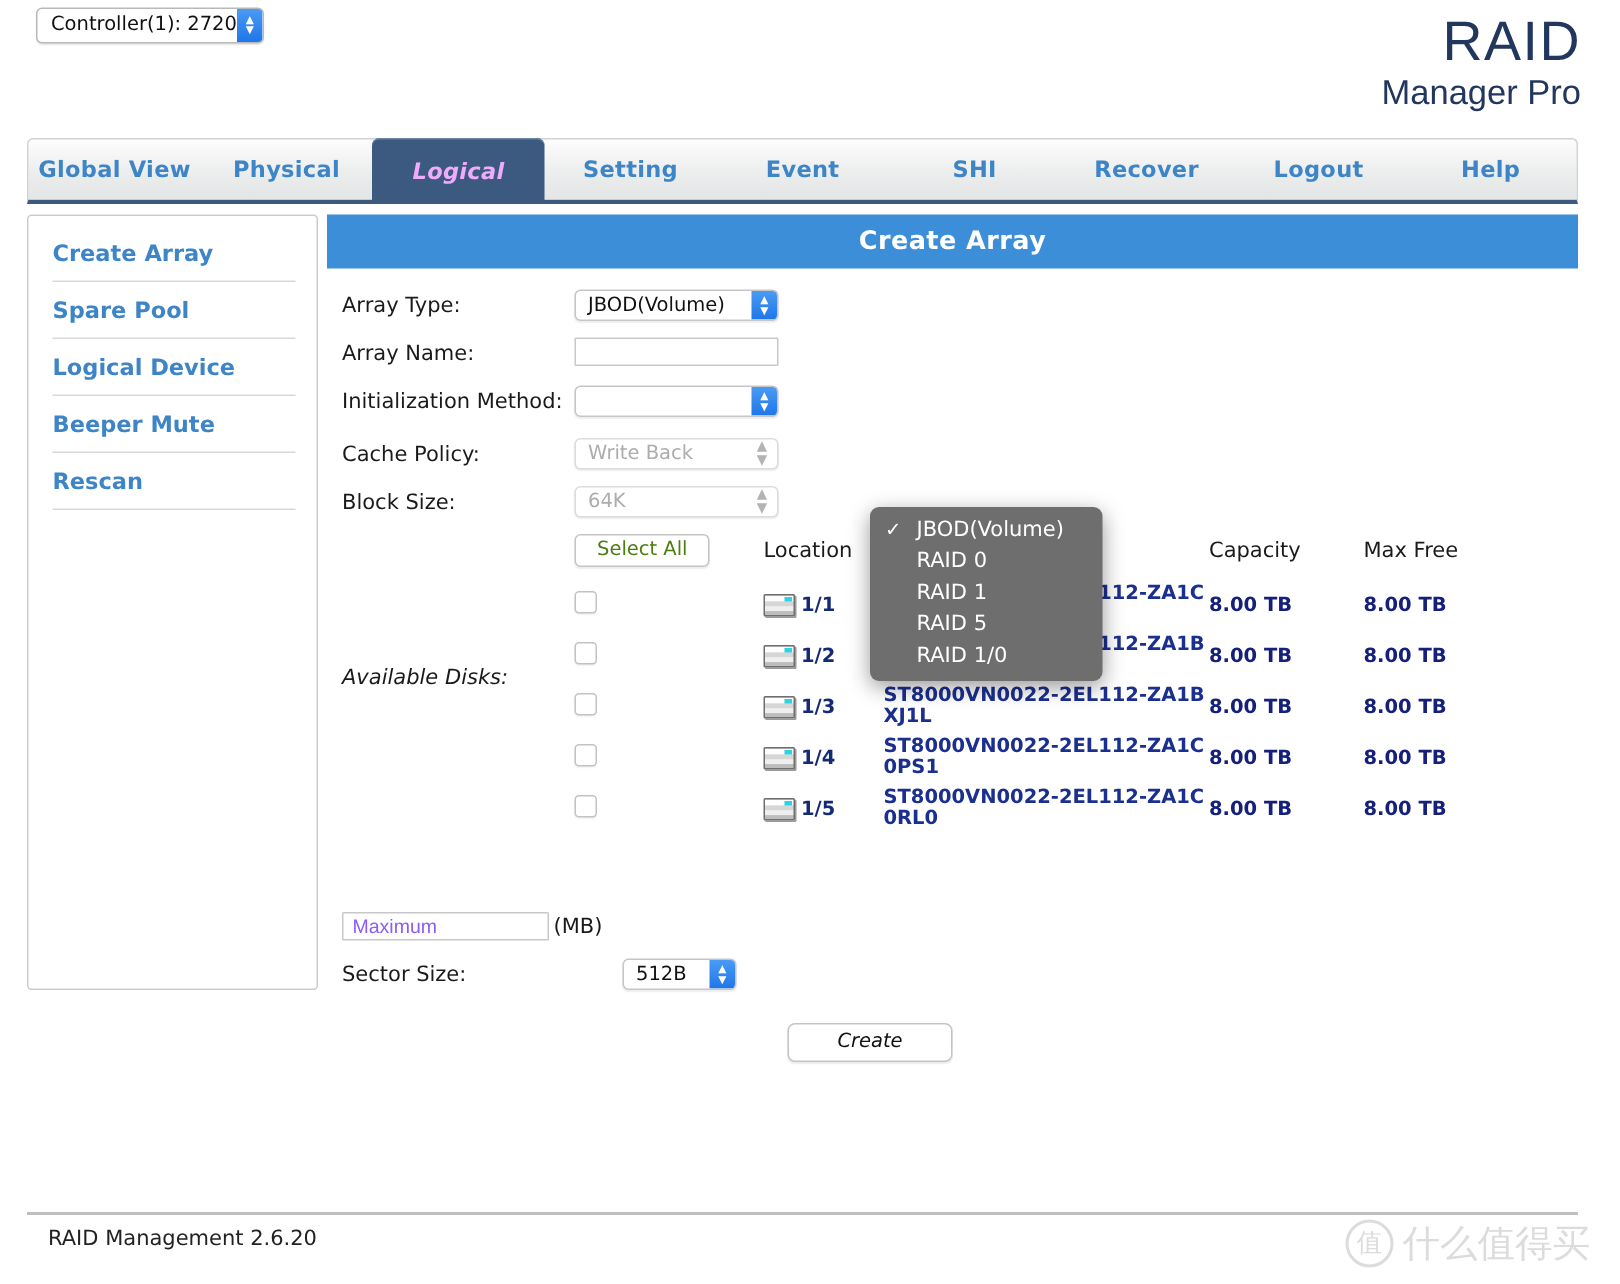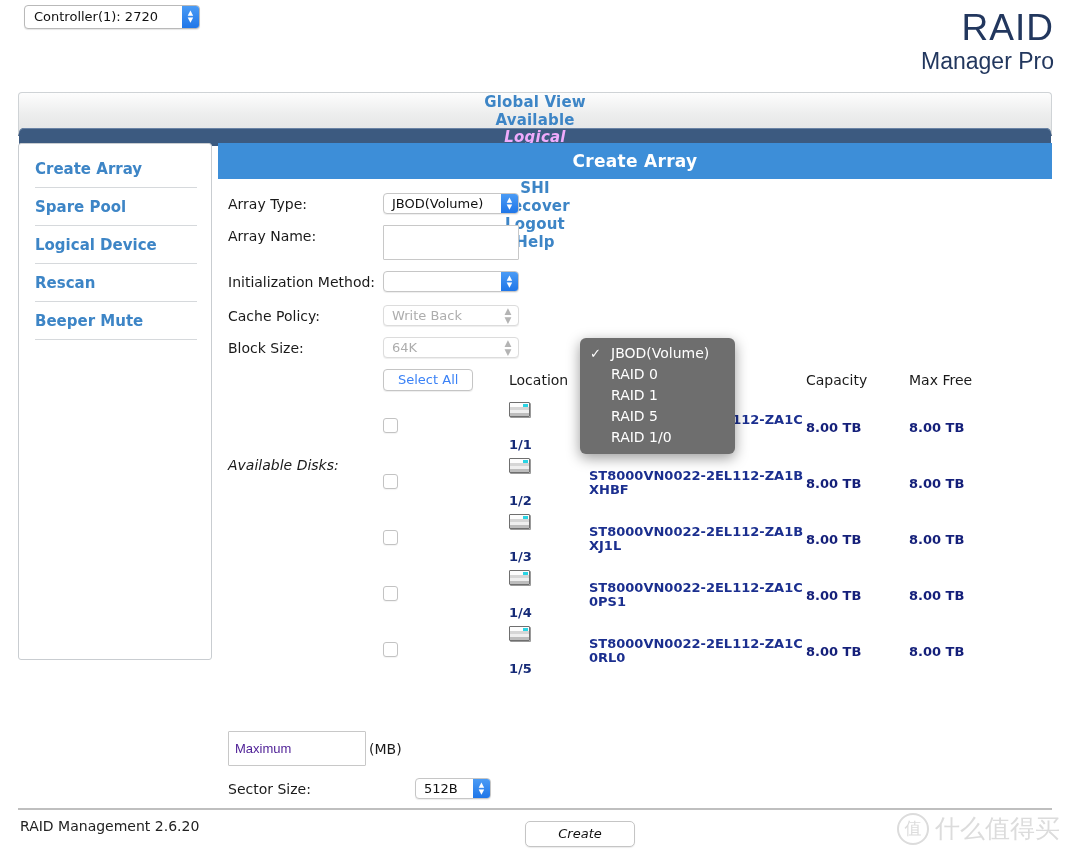--- a/index.html
+++ b/index.html
@@ -29,21 +29,21 @@
     display: flex;
     align-items: stretch;
     height: 22px;
     border: 1px solid #b9b9b9;
     border-radius: 4px;
     background: #ffffff;
     box-shadow: 0 1px 1px rgba(0,0,0,.10);
     overflow: hidden;
   }
   .ctrl-select-label {
-    padding: 0 24px 0 9px;
+    padding: 0 0 0 9px;
     line-height: 22px;
     font-size: 13px;
     color: #111;
     white-space: nowrap;
   }
   .stepper {
     width: 17px;
     background: linear-gradient(#4a9bf5, #1f76e8);
     display: flex;
     flex-direction: column;
@@ -80,21 +80,20 @@
     position: absolute;
     left: 18px; top: 92px;
     width: 1034px; height: 44px;
     background: linear-gradient(#fdfdfd, #eceded 55%, #e3e5e6);
     border: 1px solid #cfd3d6;
     border-bottom: 3px solid #3c5a80;
     border-radius: 4px 4px 0 0;
     box-sizing: border-box;
     display: flex;
     align-items: stretch;
-    flex-direction: column;
   }
   .tab {
     flex: 1 1 0;
     display: flex;
     align-items: center;
     justify-content: center;
     font-size: 15px;
     font-weight: bold;
     color: #3d85c6;
     cursor: pointer;
@@ -197,27 +196,27 @@
   .sel.disabled .txt { color: #adadad; }
   .sel.disabled .chev {
     width: 20px;
     display: flex; align-items: center; justify-content: center;
     color: #b4b4b4; font-size: 9px; line-height: 9px;
     flex-direction: column; flex: none;
   }
   .sel-small { width: 76px; margin-left: 32px; }
 
   .tinput {
-    height: 35px;
+    height: 19px;
     width: 136px;
     border: 1px solid #c8c8c8;
     background: #fff;
     box-sizing: border-box;
     font-size: 13px;
-    color: #4c1d95;
+    color: #8b5cf6;
     padding: 0 6px;
     line-height: 19px;
     border-radius: 1px;
   }
   .tinput.wide { width: 138px; }
 
   
   .popup {
     position: absolute;
     left: 362px; top: 195px;
@@ -271,34 +270,34 @@
   .col-cap { width: 103px; }
   .col-free { width: 100px; }
 
   .selectall {
     display: inline-block;
     border: 1px solid #c5c5c5;
     border-radius: 4px;
     background: #fff;
     box-shadow: 0 1px 1px rgba(0,0,0,.07);
     font-size: 13px;
-    color: #3b82f6;
+    color: #4d7c0f;
     padding: 2px 14px 3px 14px;
     cursor: pointer;
   }
   .cbox {
     width: 13px; height: 13px;
     border: 1px solid #c3c3c3;
     border-radius: 3px;
     background: #fff;
     display: inline-block;
     box-shadow: 0 1px 1px rgba(0,0,0,.05);
     cursor: pointer;
   }
-  .loc-cell { display: flex; align-items: flex-start; gap: 20px; flex-direction: column; }
+  .loc-cell { display: flex; align-items: flex-start; gap: 4px; }
   .disk-ico {
     width: 19px; height: 13px;
     position: relative;
     background: linear-gradient(#fdfdfd 0 28%, #d6d6d6 28% 55%, #efefef 55% 78%, #bdbdbd 78%);
     border: 1px solid #6f6f6f;
     border-radius: 1px;
     box-shadow: 1px 1px 0 #9a9a9a;
     flex: none;
   }
   .disk-ico::after {
@@ -345,21 +344,21 @@
 
   
   .footer-line {
     position: absolute;
     left: 18px; top: 808px;
     width: 1034px; height: 2px;
     background: #bfbfbf;
   }
   .footer-text {
     position: absolute;
-    left: 20px; top: 818px;
+    left: 32px; top: 818px;
     font-size: 14px;
     color: #222;
   }
   .watermark {
     position: absolute;
     right: 20px; top: 812px;
     display: flex;
     align-items: center;
     gap: 6px;
     color: #dcdcdc;
@@ -389,38 +388,38 @@
       </div>
   </div>
   <div class="logo">
     <div class="logo-main">RAID</div>
     <div class="logo-sub">Manager Pro</div>
   </div>
 </div>
 
 <div class="tabbar">
   <div class="tab">Global View</div>
-  <div class="tab">Available</div>
+  <div class="tab">Physical</div>
   <div class="tab active">Logical</div>
   <div class="tab">Setting</div>
   <div class="tab">Event</div>
   <div class="tab">SHI</div>
   <div class="tab">Recover</div>
   <div class="tab">Logout</div>
   <div class="tab">Help</div>
 </div>
 
 <div class="content">
 
   <div class="sidebar">
     <div class="side-item">Create Array</div>
     <div class="side-item">Spare Pool</div>
     <div class="side-item">Logical Device</div>
+    <div class="side-item">Beeper Mute</div>
     <div class="side-item">Rescan</div>
-    <div class="side-item">Beeper Mute</div>
   </div>
 
   <div class="panel">
     <div class="panel-title">Create Array</div>
 
     <div class="form">
 
       <div class="frow">
         <div class="flabel">Array Type:</div>
         <div class="fctl">

